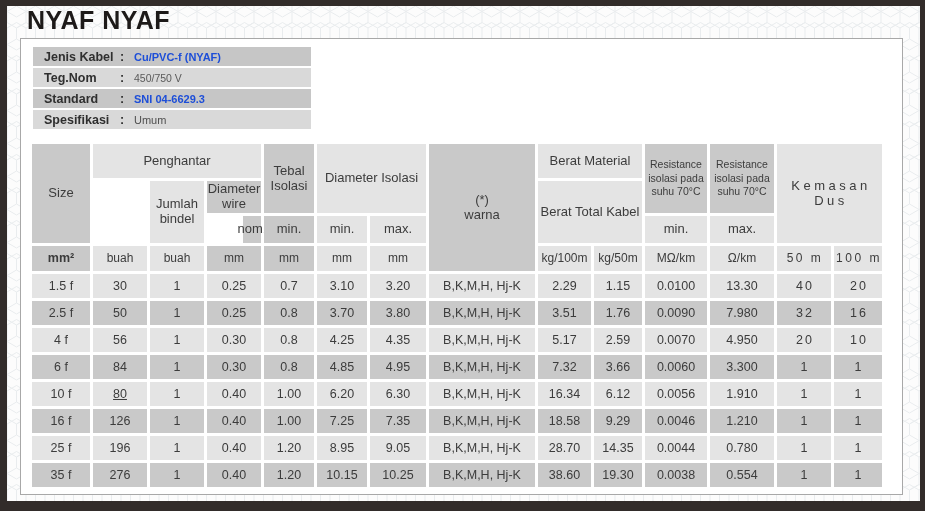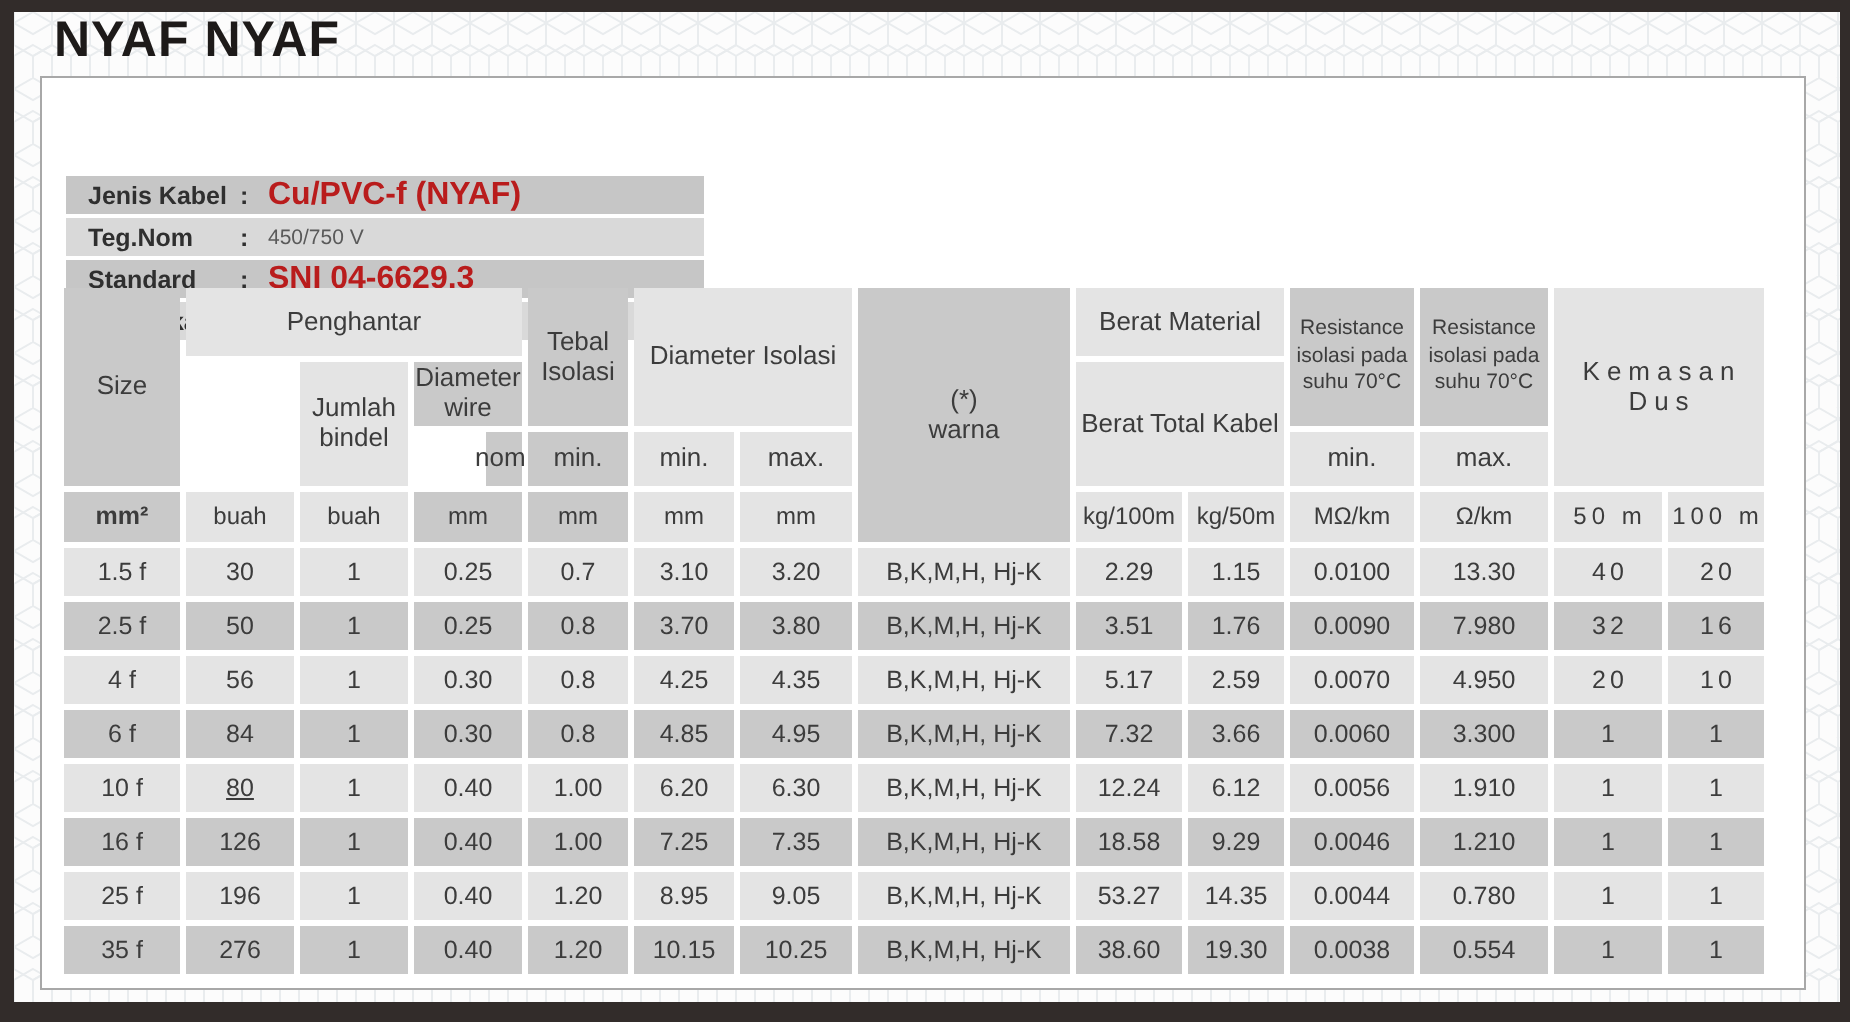--- a/index.html
+++ b/index.html
@@ -12,27 +12,27 @@
   .hex-bg{position:absolute;left:0;top:0;z-index:0;}
   .page-title{
     position:absolute;left:20px;top:0px;z-index:2;
     font-size:25px;font-weight:bold;color:#1d1a19;letter-spacing:0.5px;
   }
   .card{
     position:absolute;left:13px;top:32px;width:883px;height:457px;z-index:1;
     background:#ffffff;border:1px solid #a8a8a8;box-sizing:border-box;
   }
   
-  .info-panel{position:absolute;left:12px;top:8px;width:319px;display:flex;flex-direction:column;gap:2px;margin-top:41px;}
+  .info-panel{position:absolute;left:12px;top:8px;width:278px;display:flex;flex-direction:column;gap:2px;}
   .info-row{height:17px;display:flex;align-items:center;padding:1px 0 1px 11px;}
   .info-dark{background:#c6c6c6;}
   .info-light{background:#d9d9d9;}
   .info-label{font-weight:bold;font-size:12.5px;color:#2f2f2f;width:76px;flex:none;}
   .info-colon{font-weight:bold;font-size:12.5px;color:#2f2f2f;width:10px;flex:none;}
-  .info-value{font-size:16px;color:#b91c1c;margin-left:4px;white-space:nowrap;}
+  .info-value{font-size:11px;color:#1d4ed8;margin-left:4px;white-space:nowrap;}
   .val-bold{font-weight:bold;}
   .val-small{font-size:10.5px;color:#5a5a5a;}
   .val-mid{font-size:11px;color:#4f4f4f;}
   
   .spec-panel{
     position:absolute;left:298px;top:9px;width:505px;height:73px;background:#ebebeb;
     display:flex;align-items:center;justify-content:center;
   }
   .spec-title{font-size:31px;font-weight:bold;color:#37322f;letter-spacing:0.5px;}
   
@@ -223,21 +223,21 @@
         <div class="cell data md sp-data" style="grid-area: 8 / 13;">1</div>
         <div class="cell data md sp-data" style="grid-area: 8 / 14;">1</div>
         <div class="cell data lt" style="grid-area: 9 / 1;">10 f</div>
         <div class="cell data lt" style="grid-area: 9 / 2; text-decoration: underline;">80</div>
         <div class="cell data lt" style="grid-area: 9 / 3;">1</div>
         <div class="cell data lt" style="grid-area: 9 / 4;">0.40</div>
         <div class="cell data lt" style="grid-area: 9 / 5;">1.00</div>
         <div class="cell data lt" style="grid-area: 9 / 6;">6.20</div>
         <div class="cell data lt" style="grid-area: 9 / 7;">6.30</div>
         <div class="cell data lt" style="grid-area: 9 / 8;">B,K,M,H, Hj-K</div>
-        <div class="cell data lt" style="grid-area: 9 / 9;">12.24</div>
+        <div class="cell data lt" style="grid-area: 9 / 9;">16.34</div>
         <div class="cell data lt" style="grid-area: 9 / 10;">6.12</div>
         <div class="cell data lt" style="grid-area: 9 / 11;">0.0056</div>
         <div class="cell data lt" style="grid-area: 9 / 12;">1.910</div>
         <div class="cell data lt sp-data" style="grid-area: 9 / 13;">1</div>
         <div class="cell data lt sp-data" style="grid-area: 9 / 14;">1</div>
         <div class="cell data md" style="grid-area: 10 / 1;">16 f</div>
         <div class="cell data md" style="grid-area: 10 / 2;">126</div>
         <div class="cell data md" style="grid-area: 10 / 3;">1</div>
         <div class="cell data md" style="grid-area: 10 / 4;">0.40</div>
         <div class="cell data md" style="grid-area: 10 / 5;">1.00</div>
@@ -251,21 +251,21 @@
         <div class="cell data md sp-data" style="grid-area: 10 / 13;">1</div>
         <div class="cell data md sp-data" style="grid-area: 10 / 14;">1</div>
         <div class="cell data lt" style="grid-area: 11 / 1;">25 f</div>
         <div class="cell data lt" style="grid-area: 11 / 2;">196</div>
         <div class="cell data lt" style="grid-area: 11 / 3;">1</div>
         <div class="cell data lt" style="grid-area: 11 / 4;">0.40</div>
         <div class="cell data lt" style="grid-area: 11 / 5;">1.20</div>
         <div class="cell data lt" style="grid-area: 11 / 6;">8.95</div>
         <div class="cell data lt" style="grid-area: 11 / 7;">9.05</div>
         <div class="cell data lt" style="grid-area: 11 / 8;">B,K,M,H, Hj-K</div>
-        <div class="cell data lt" style="grid-area: 11 / 9;">53.27</div>
+        <div class="cell data lt" style="grid-area: 11 / 9;">28.70</div>
         <div class="cell data lt" style="grid-area: 11 / 10;">14.35</div>
         <div class="cell data lt" style="grid-area: 11 / 11;">0.0044</div>
         <div class="cell data lt" style="grid-area: 11 / 12;">0.780</div>
         <div class="cell data lt sp-data" style="grid-area: 11 / 13;">1</div>
         <div class="cell data lt sp-data" style="grid-area: 11 / 14;">1</div>
         <div class="cell data md" style="grid-area: 12 / 1;">35 f</div>
         <div class="cell data md" style="grid-area: 12 / 2;">276</div>
         <div class="cell data md" style="grid-area: 12 / 3;">1</div>
         <div class="cell data md" style="grid-area: 12 / 4;">0.40</div>
         <div class="cell data md" style="grid-area: 12 / 5;">1.20</div>

